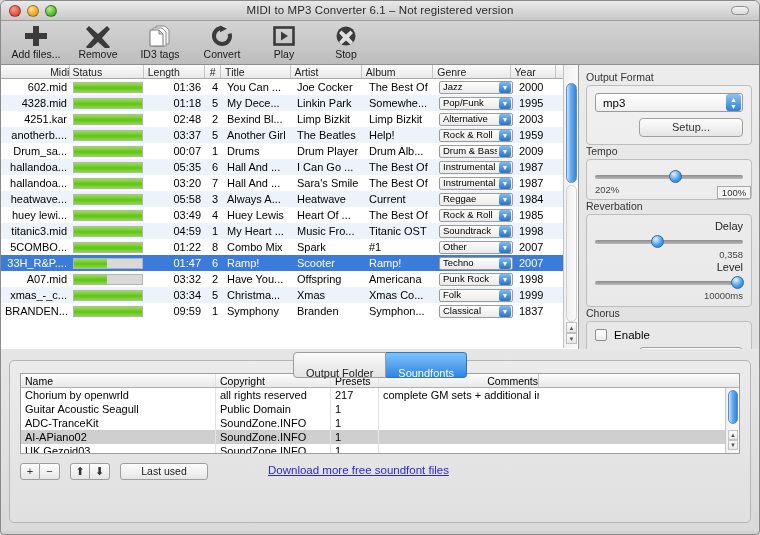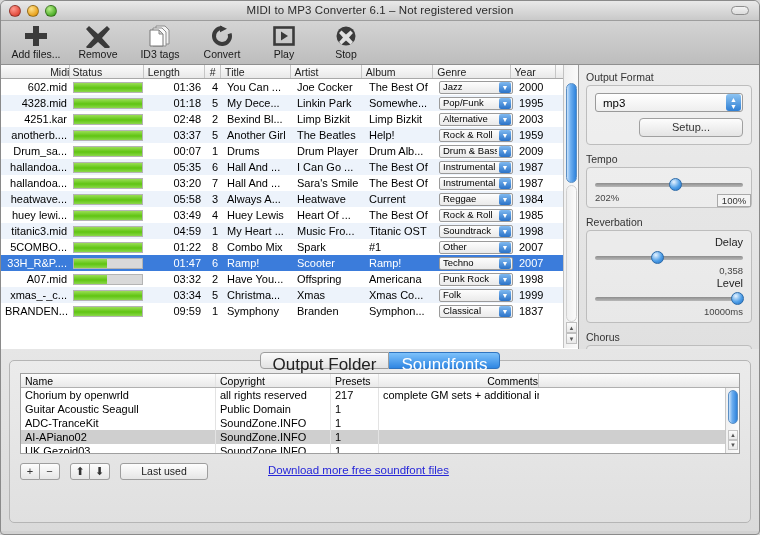--- a/index.html
+++ b/index.html
@@ -111,21 +111,21 @@
   #tbl-track-rest { position:absolute; left:2px; top:120px; width:11px; bottom:26px;
     border-radius:6px; background:linear-gradient(to right,#efefef,#fbfbfb);
     border:1px solid #d0d0d0; }
   .sb-arrows { position:absolute; left:2px; bottom:2px; width:11px; height:24px; }
   .sb-ar { height:11px; display:flex; align-items:center; justify-content:center;
            background:linear-gradient(#fcfcfc,#e7e7e7); border:1px solid #c0c0c0;
            font-size:6px; color:#555; }
 
   
   #right-pane { width:181px; background:linear-gradient(#ececec,#e0e0e0); padding:6px 7px; }
-  .group { margin-bottom:8px; }
+  .group { }
   .group > .gtitle { font-size:10.5px; color:#333; margin-bottom:2px; }
   .gbox { border:1px solid #bdbdbd; border-radius:4px; background:rgba(255,255,255,0.25);
           padding:7px 8px; }
   .sel-combo {
     height:19px; border:1px solid #9a9a9a; border-radius:3px;
     background:linear-gradient(#ffffff,#eeeeee);
     display:flex; align-items:center; justify-content:space-between;
     padding-left:7px; font-size:11.5px;
   }
   .sel-arrows { width:15px; height:17px; margin-right:1px; border-radius:3px;
@@ -149,21 +149,21 @@
   .tempo-ro { position:absolute; right:0; bottom:0; width:34px; height:13px;
               border:1px solid #a9a9a9; background:#f4f4f4; font-size:9.5px;
               text-align:center; line-height:12px; color:#333; }
   .chk { width:12px; height:12px; border:1px solid #8f8f8f; border-radius:2px;
          background:linear-gradient(#ffffff,#ececec); display:inline-block; vertical-align:-2px; }
 
   
   #bottom { position:relative; height:182px; background:linear-gradient(#e6e6e6,#dadada); }
   #tabs { position:absolute; top:3px; left:0; right:0; display:flex; justify-content:center; z-index:3; }
   .tab {
-    height:17px; padding:4px 12px; font-size:17px; line-height:16px;
+    height:17px; padding:12px 12px; font-size:11px; line-height:16px;
     border:1px solid #9d9d9d; background:linear-gradient(#fbfbfb,#e2e2e2);
     color:#222;
   }
   .tab:first-child { border-radius:4px 0 0 4px; }
   .tab:last-child  { border-radius:0 4px 4px 0; border-left:none; }
   .tab.active { background:linear-gradient(#7ec2fb,#2f86e2); color:#fff; border-color:#2f74c0; }
   #tabpanel {
     position:absolute; left:8px; right:8px; top:11px; bottom:8px;
     border:1px solid #b5b5b5; border-radius:5px;
     background:linear-gradient(#ebebeb,#e0e0e0);

